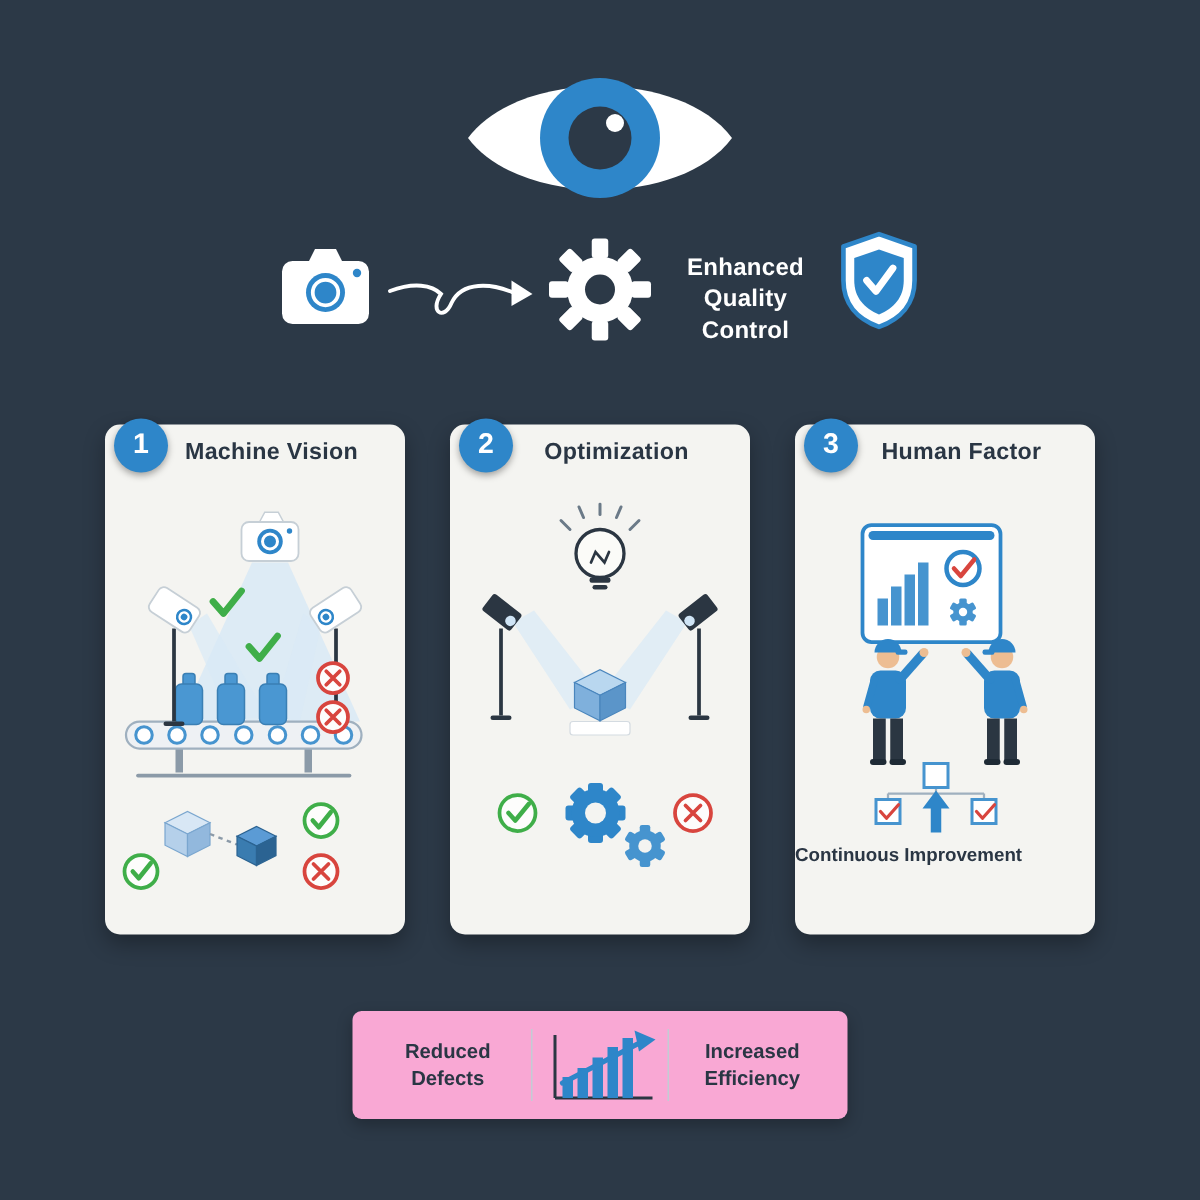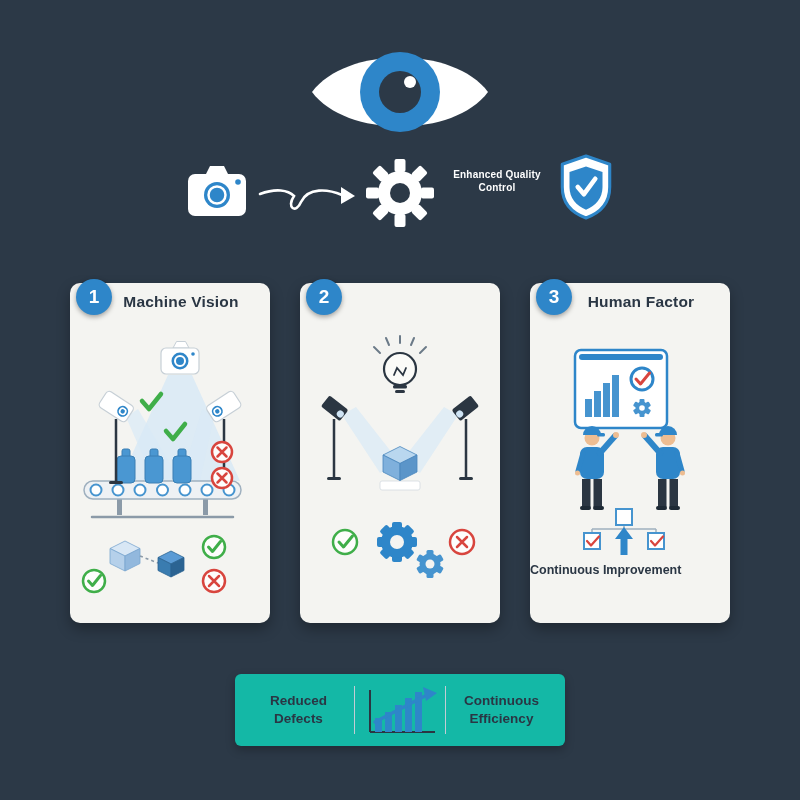--- a/index.html
+++ b/index.html
@@ -6,36 +6,36 @@
   body{width:800px;height:800px;font-family:"Liberation Sans",sans-serif;background:#2c3947;}
   .stage{position:absolute;top:0;left:0;width:800px;height:800px;background:#2c3947;overflow:hidden;}
 
   .eye{position:absolute;left:310px;top:36px;width:180px;height:112px;}
 
   .process-row{position:absolute;left:0;top:152px;width:800px;height:90px;}
   .proc-camera{position:absolute;left:186px;top:10px;}
   .proc-arrow{position:absolute;left:258px;top:22px;}
   .proc-gear{position:absolute;left:365px;top:6px;}
   .proc-label{position:absolute;left:443px;top:16px;width:108px;color:#ffffff;
-    font-size:10px;font-weight:700;line-height:1.32;text-align:center;letter-spacing:.2px;}
+    font-size:16px;font-weight:700;line-height:1.32;text-align:center;letter-spacing:.2px;}
   .proc-shield{position:absolute;left:558px;top:2px;}
 
   .card{position:absolute;top:283px;width:200px;height:340px;background:#f4f4f1;
     border-radius:10px;box-shadow:0 6px 14px rgba(0,0,0,.3);}
   .card-1{left:70px;} .card-2{left:300px;} .card-3{left:530px;}
   .badge{position:absolute;left:6px;top:-4px;width:36px;height:36px;border-radius:50%;
     background:#2e86c9;color:#fff;font-weight:700;font-size:19px;display:flex;
     align-items:center;justify-content:center;box-shadow:0 2px 5px rgba(0,0,0,.35);}
   .card-title{margin:0;padding-top:10px;padding-left:30px;padding-right:8px;text-align:center;
     font-size:15.5px;font-weight:700;color:#2a3644;letter-spacing:.2px;}
   .card-art{position:absolute;left:0;top:52px;width:200px;height:265px;}
   .card-caption{position:absolute;left:0;top:280px;width:100%;text-align:left;
     font-size:12.5px;font-weight:600;color:#2a3644;line-height:1.25;}
 
-  .banner{position:absolute;left:235px;top:674px;width:330px;height:72px;background:#14b8a6;
+  .banner{position:absolute;left:235px;top:674px;width:330px;height:72px;background:#f9a8d4;
     border-radius:6px;box-shadow:0 4px 10px rgba(0,0,0,.25);display:flex;align-items:center;
     justify-content:space-between;padding:0 8px;box-sizing:border-box;}
   .banner-label{flex:1;text-align:center;font-size:13.5px;font-weight:700;color:#2a3644;line-height:1.35;}
   .banner-label span{display:block;width:88px;margin:0 auto;}
   .vdiv{width:1px;height:48px;background:#c3ccd4;}
 </style>
 </head>
 <body>
 
 <div class="stage">
@@ -180,20 +180,21 @@
       </g>
       <g>
         <circle cx="144" cy="246" r="11" fill="#fdfdfc" stroke="#d8453e" stroke-width="2.5"></circle>
         <path d="M139,241 L149,251 M149,241 L139,251" stroke="#d8453e" stroke-width="2.5" stroke-linecap="round"></path>
       </g>
     </svg>
   </div>
 
   <div class="card card-2">
     <div class="badge">2</div>
+    <div class="card-title">Optimization</div>
     <svg class="card-art" viewBox="0 0 200 265">
 
       <g>
         <g stroke="#6b7a88" stroke-width="2" stroke-linecap="round">
           <line x1="80" y1="18" x2="74" y2="12"></line>
             <line x1="89" y1="10" x2="86" y2="3"></line>
           <line x1="100" y1="8" x2="100" y2="1"></line>
             <line x1="111" y1="10" x2="114" y2="3"></line>
           <line x1="120" y1="18" x2="126" y2="12"></line>
         </g>
@@ -346,17 +347,17 @@
         <rect x="30" y="30" width="7" height="20"></rect>
         <rect x="40" y="23" width="7" height="27"></rect>
         <rect x="50" y="16" width="7" height="34"></rect>
         <rect x="60" y="10" width="7" height="40"></rect>
       </g>
       <path d="M20,40 L70,14" fill="none" stroke="#2e86c9" stroke-width="3.5" stroke-linecap="round"></path>
       <polygon points="68,5 82,11 71,19" fill="#2e86c9"></polygon>
     </svg>
     <div class="vdiv"></div>
     <div class="banner-label">
-      <span>Continuous Efficiency</span>
+      <span>Increased Efficiency</span>
     </div>
   </div>
 
 </div>
 
 </body></html>

